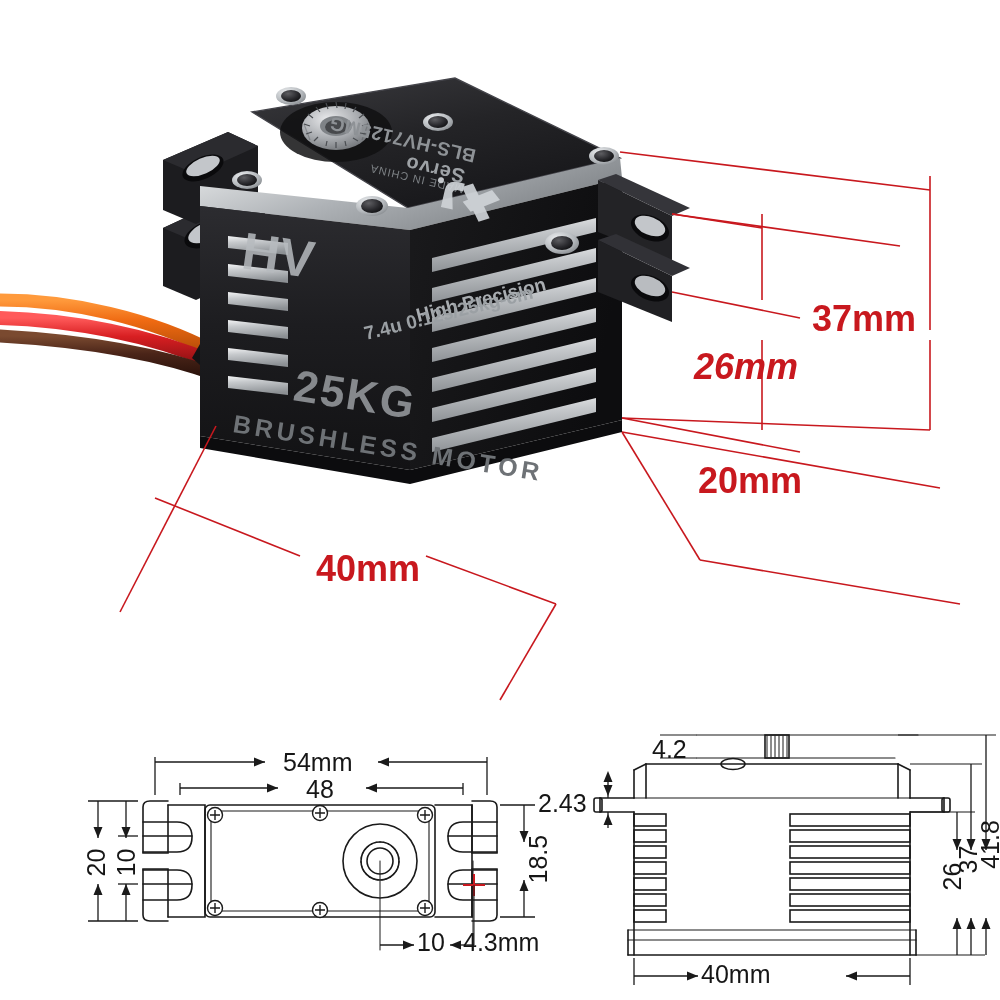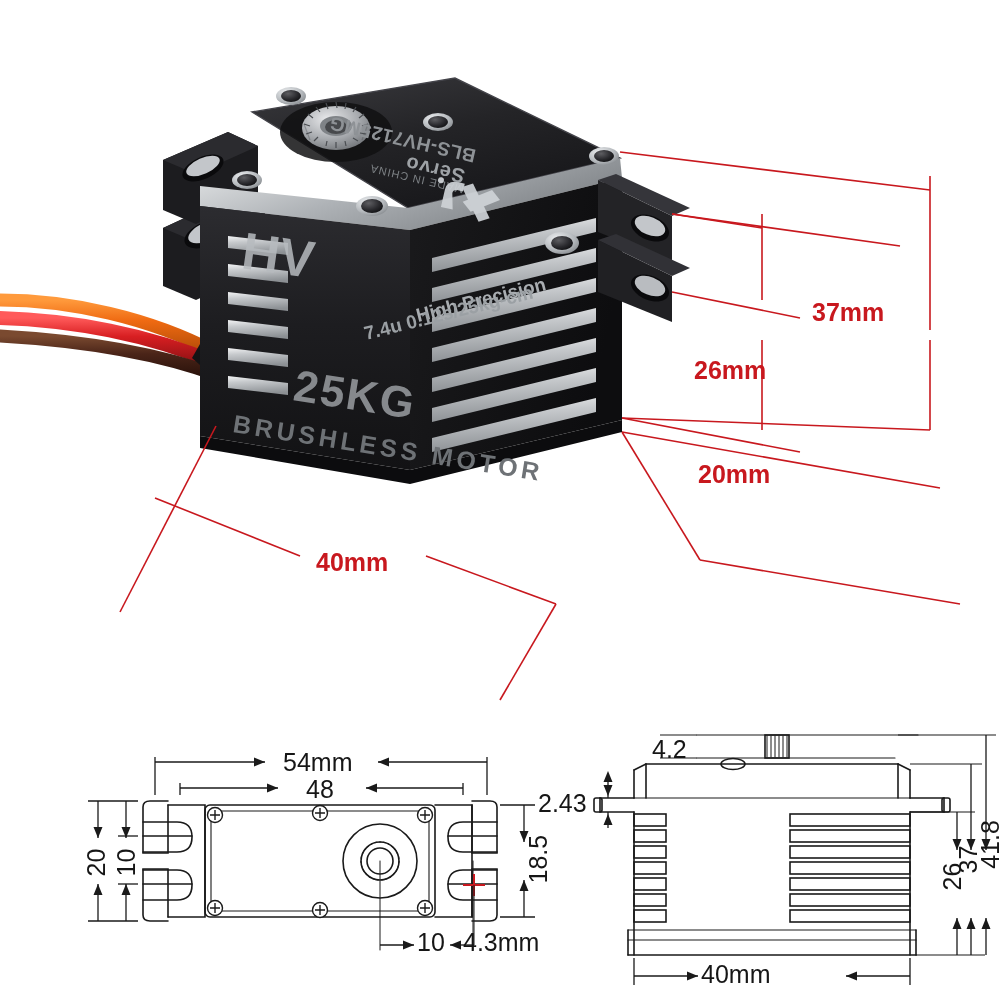--- a/index.html
+++ b/index.html
@@ -7,21 +7,21 @@
     width:1000px;height:1000px;
     background:#ffffff;
     font-family:"Liberation Sans", sans-serif;
     position:relative;overflow:hidden;
   }
   .stage{position:absolute;left:0;top:0;width:1000px;height:1000px;}
   svg.layer{position:absolute;left:0;top:0;width:1000px;height:1000px;}
   .dimlabel{
     position:absolute;
     color:#c8181e;
-    font-size:25px;
+    font-size:36px;
     font-weight:700;
     letter-spacing:0px;
     white-space:nowrap;
   }
   .tech-label{
     position:absolute;
     color:#161616;
     font-size:25px;
     font-weight:400;
     white-space:nowrap;
@@ -224,21 +224,21 @@
       <path d="M216,426 L120,612"></path>
       <path d="M216,426 L560,690" stroke-opacity="0"></path>
       <path d="M155,498 L300,556"></path>
       <path d="M430,556 L560,610" stroke-opacity="0"></path>
       <path d="M426,556 L556,604"></path>
       <path d="M556,604 L500,700"></path>
     </g>
   </svg>
 
   <span class="dimlabel" style="left:812px;top:298px;">37mm</span>
-  <span class="dimlabel" style="left:694px;top:356px;">26mm</span>
+  <span class="dimlabel" style="left:694px;top:346px;font-style:italic;">26mm</span>
   <span class="dimlabel" style="left:698px;top:460px;">20mm</span>
   <span class="dimlabel" style="left:316px;top:548px;">40mm</span>
 
   <svg class="layer" viewBox="0 0 1000 1000">
     <g stroke="#1a1a1a" stroke-width="1.6" fill="none" stroke-linecap="round">
 
       <rect x="205" y="805" width="230" height="112" rx="5"></rect>
       <rect x="211" y="811" width="218" height="100" rx="4" stroke-width="1.1"></rect>
 
       <path d="M168,805 L205,805 L205,917 L168,917"></path>

